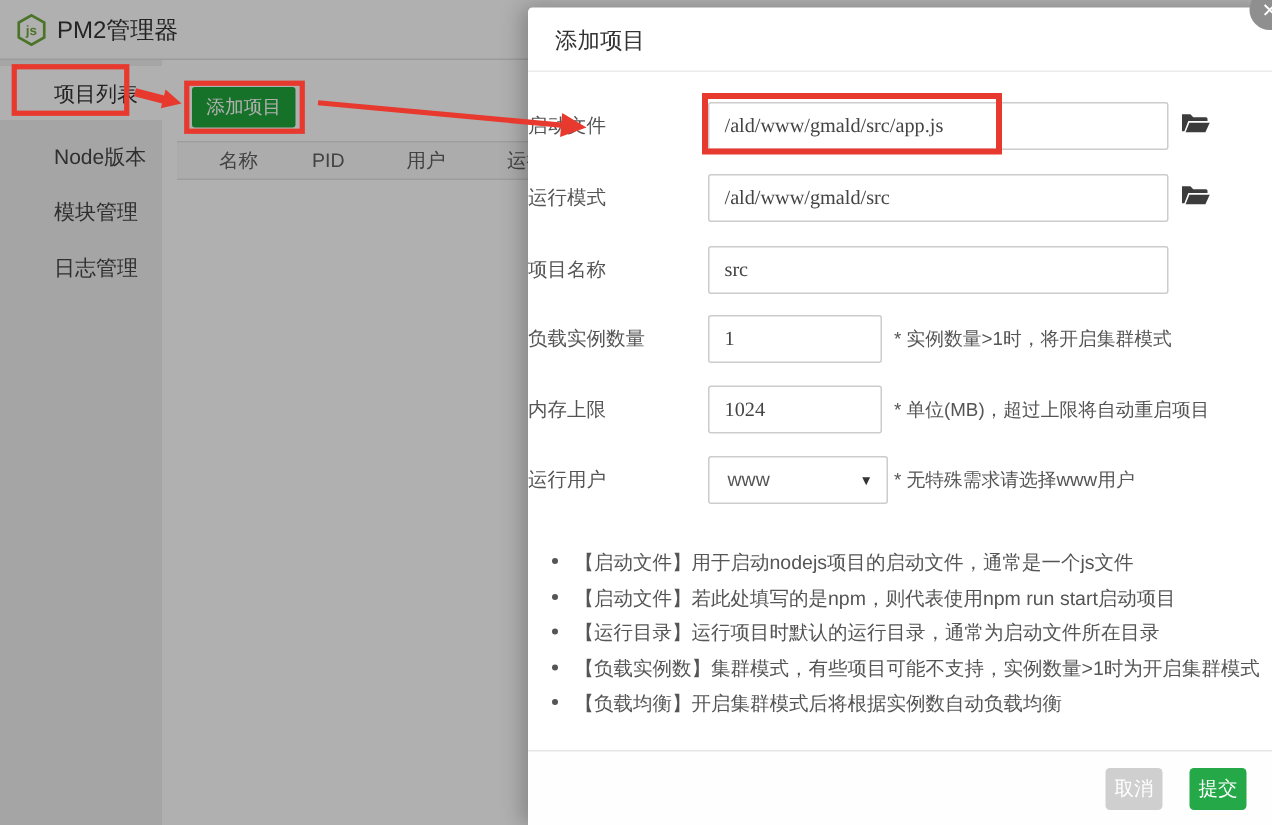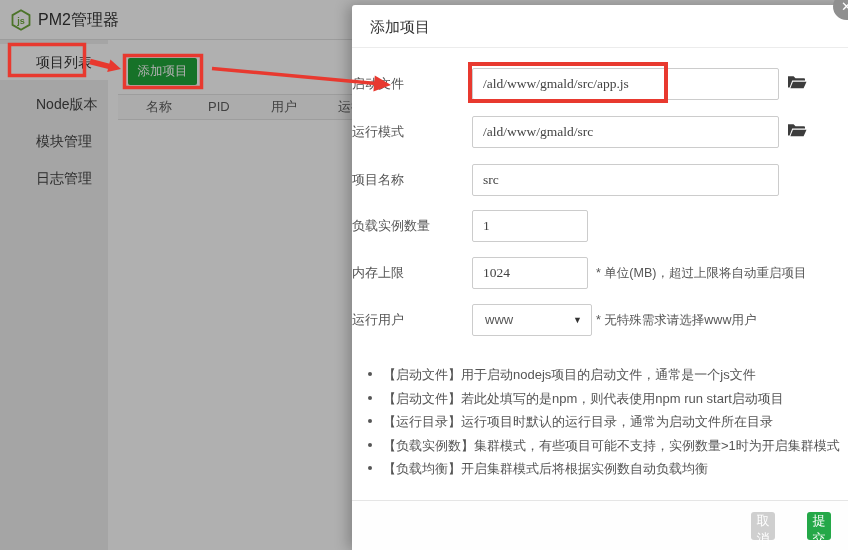--- a/index.html
+++ b/index.html
@@ -97,21 +97,21 @@
   }
   .tips li::before {
     content:""; display:inline-block; width:4px; height:4px; border-radius:50%;
     background:#555; margin-right:11px; vertical-align:3px;
   }
   .modal-footer {
     position:absolute; left:0; bottom:0; width:496px; height:50px;
     border-top:1px solid #e5e5e5; background:#fefefe;
   }
   .btn {
-    position:absolute; top:11px; width:24px; height:28px; border:none;
+    position:absolute; top:11px; width:38px; height:28px; border:none;
     border-radius:3px; font-size:13px; cursor:pointer;
     font-family:"Liberation Sans","DejaVu Sans",sans-serif;
     text-align:center;
   }
   .btn-cancel { right:73px; background:#cfcfcf; color:#fff; }
   .btn-submit { right:17px; background:#24a848; color:#fff; }
   
   .annotations {
     position:absolute; left:0; top:0; width:848px; height:550px;
     z-index:30; pointer-events:none;
@@ -177,20 +177,21 @@
   </div>
 
   <div class="frow frow-2">
     <div class="flabel">项目名称</div>
     <input class="finput long" value="src" style="">
   </div>
 
   <div class="frow frow-3">
     <div class="flabel">负载实例数量</div>
     <input class="finput short" value="1" style="">
+    <div class="fnote">* 实例数量&gt;1时，将开启集群模式</div>
   </div>
 
   <div class="frow frow-4">
     <div class="flabel">内存上限</div>
     <input class="finput short" value="1024" style="">
     <div class="fnote">* 单位(MB)，超过上限将自动重启项目</div>
   </div>
 
   <div class="frow frow-5">
     <div class="flabel">运行用户</div>

